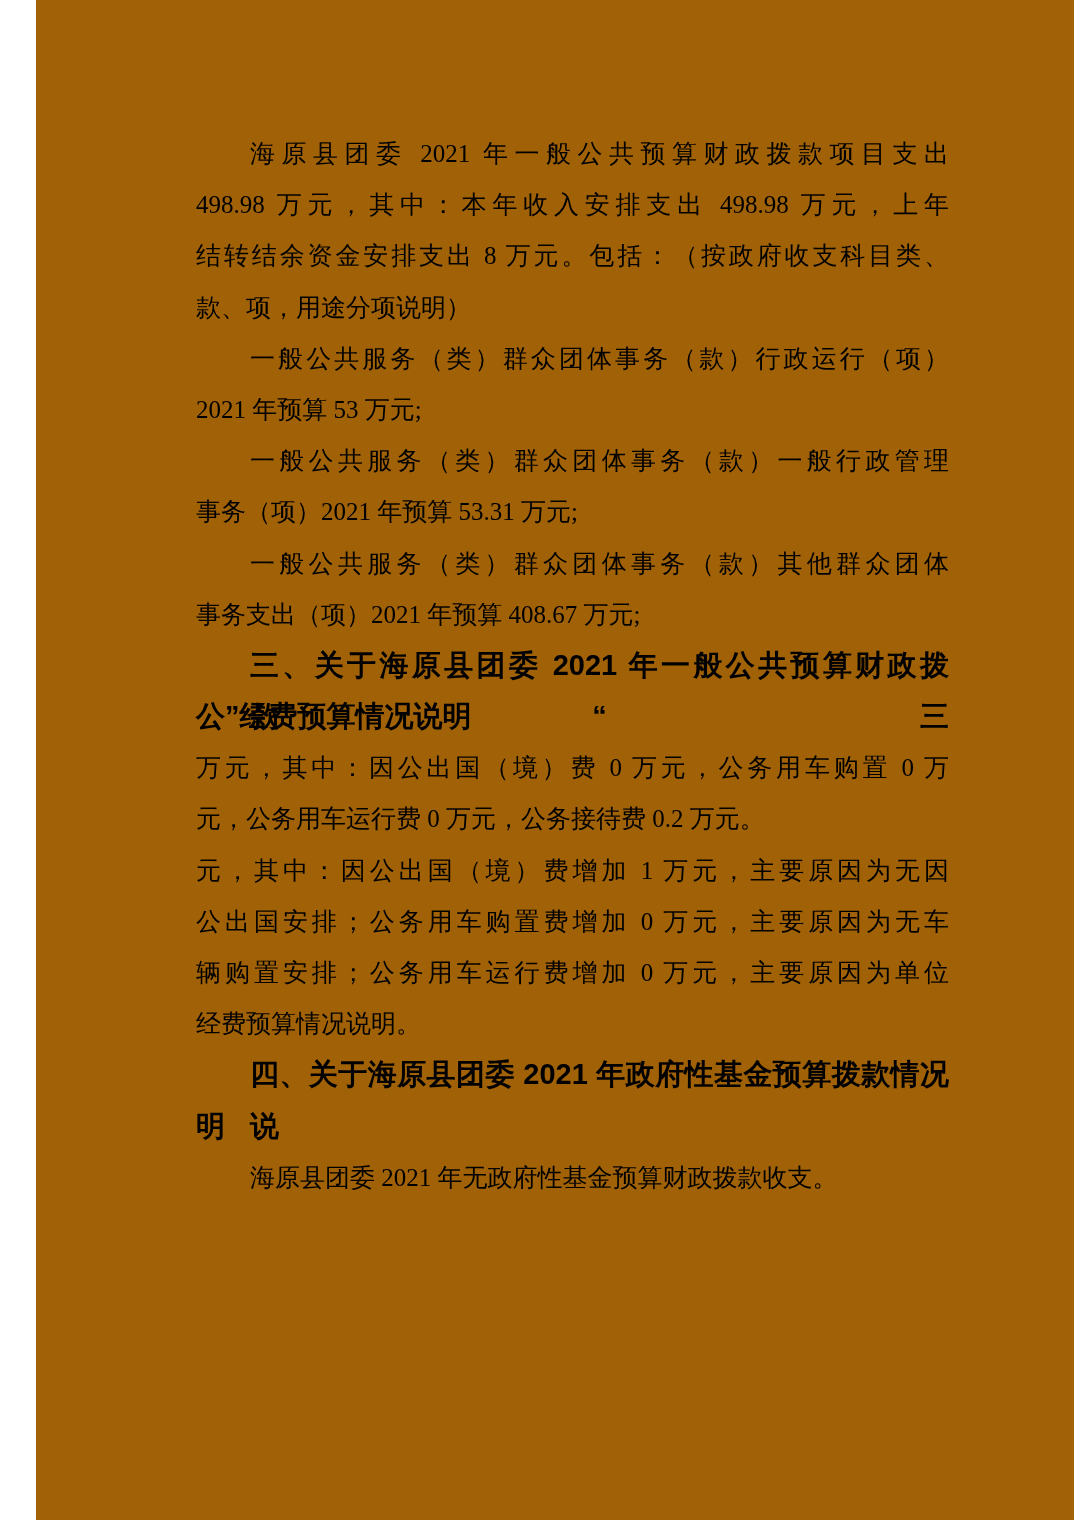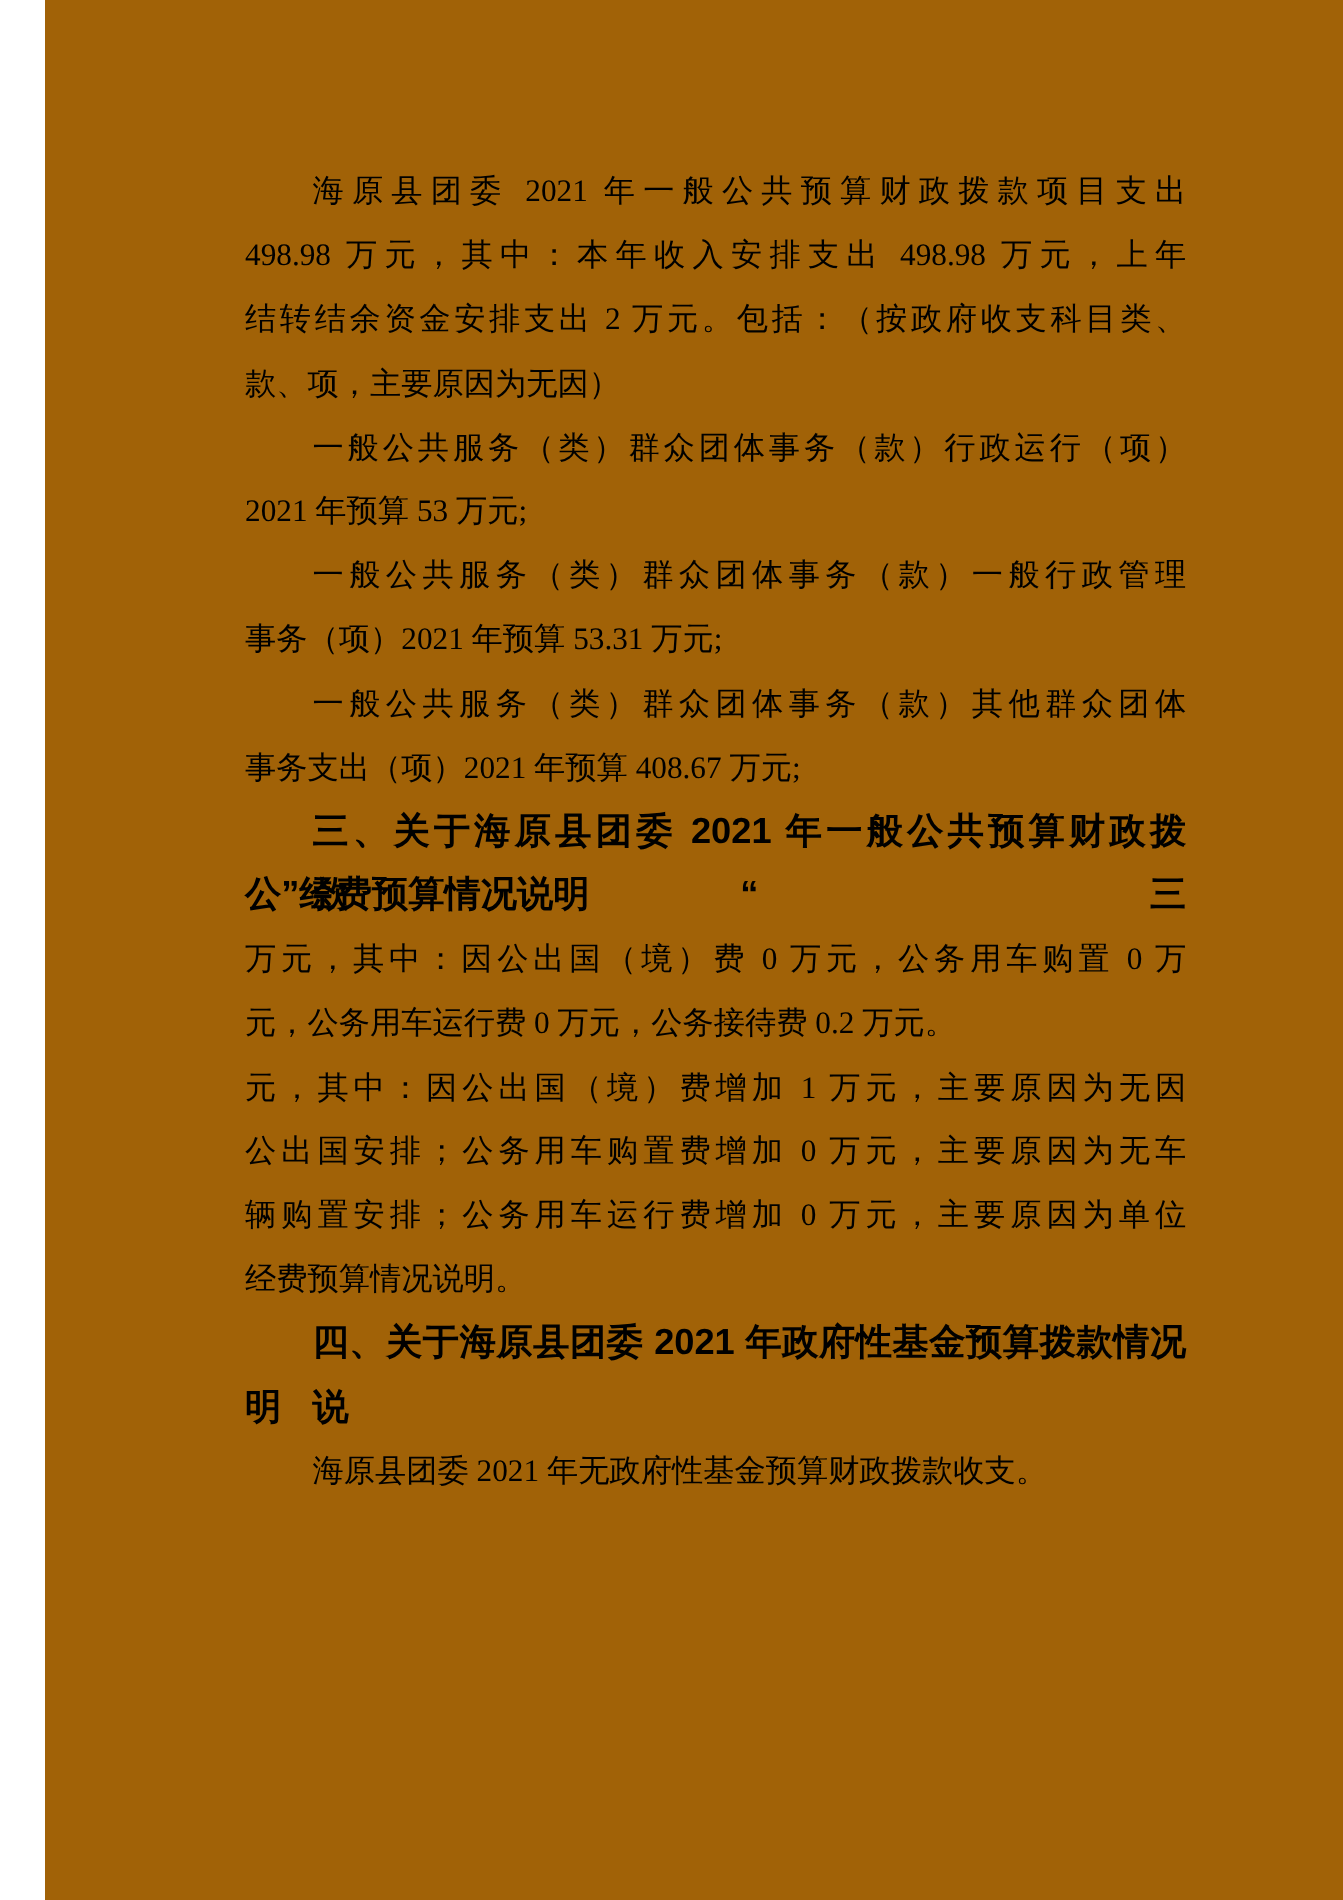--- a/index.html
+++ b/index.html
@@ -46,22 +46,22 @@
   }
 </style>
 </head>
 <body>
 
 <div class="page">
   <div class="content" id="content">
       <div class="block paragraph">
         <div class="line indent">海原县团委 2021 年一般公共预算财政拨款项目支出</div>
         <div class="line">498.98 万元，其中：本年收入安排支出 498.98 万元，上年</div>
-        <div class="line">结转结余资金安排支出 2 万元。包括：（按政府收支科目类、</div>
-        <div class="line lastline">款、项，主要原因为无因）</div>
+        <div class="line">结转结余资金安排支出 8 万元。包括：（按政府收支科目类、</div>
+        <div class="line lastline">款、项，用途分项说明）</div>
       </div>
       <div class="block paragraph">
         <div class="line indent">一般公共服务（类）群众团体事务（款）行政运行（项）</div>
         <div class="line lastline">2021 年预算 53 万元;</div>
       </div>
       <div class="block paragraph">
         <div class="line indent">一般公共服务（类）群众团体事务（款）一般行政管理</div>
         <div class="line lastline">事务（项）2021 年预算 53.31 万元;</div>
       </div>
       <div class="block paragraph">

